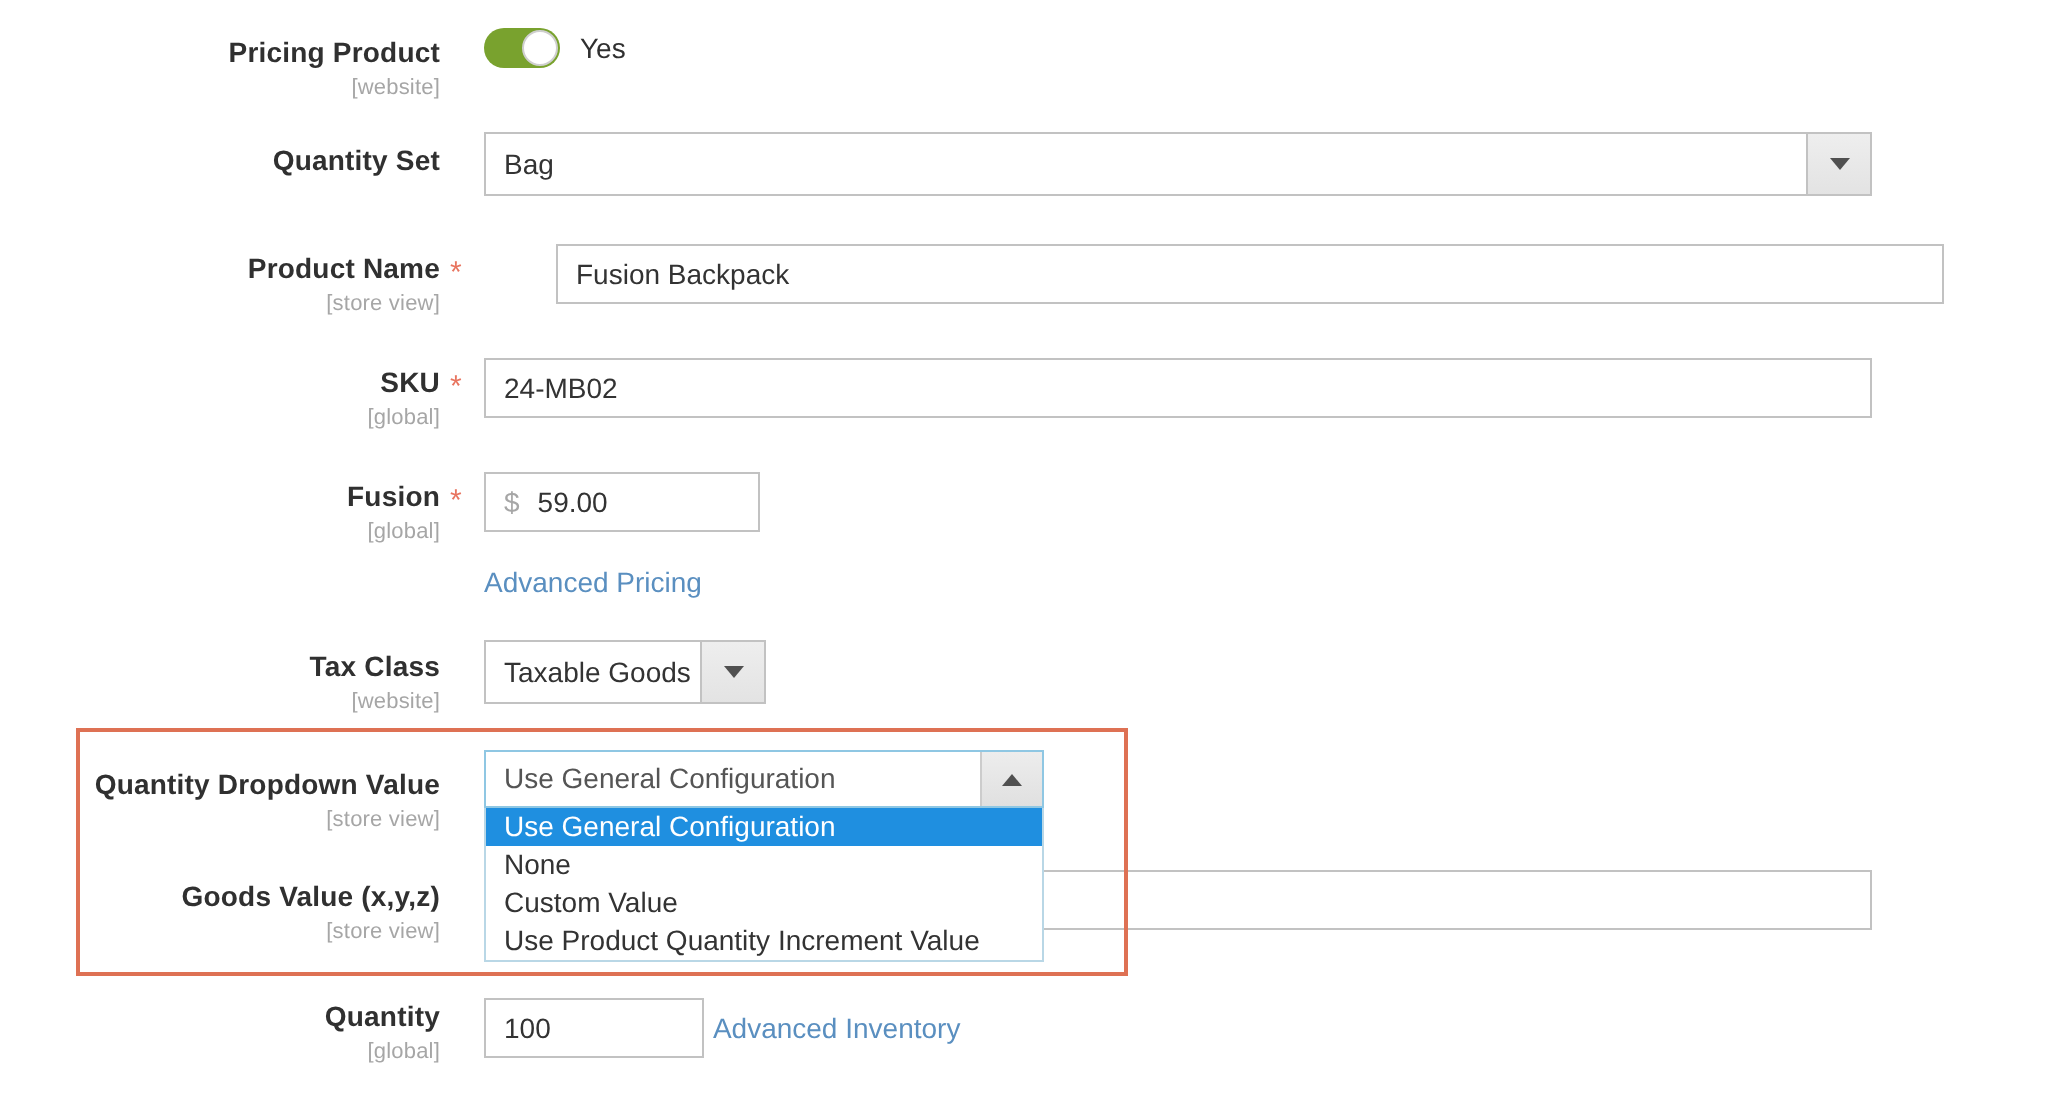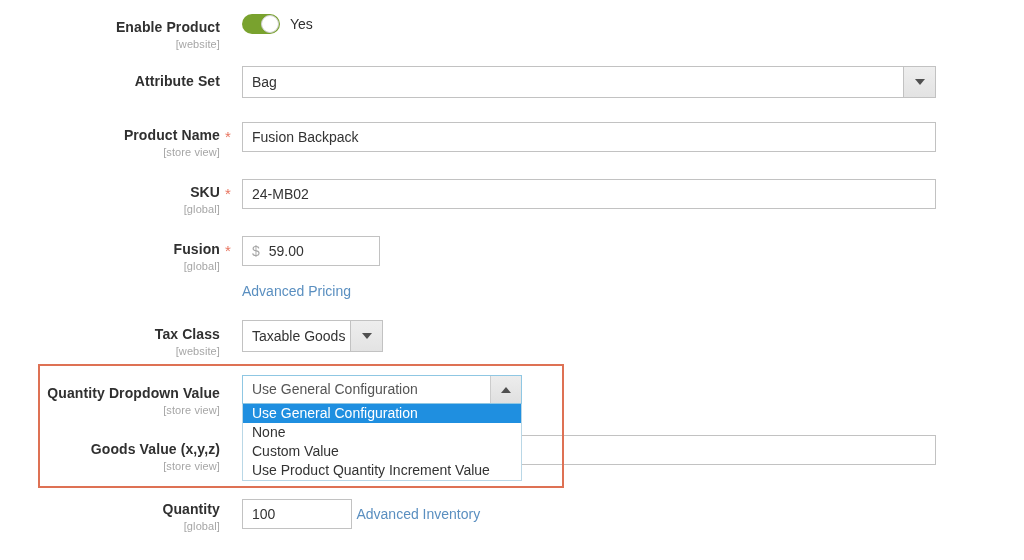--- a/index.html
+++ b/index.html
@@ -250,54 +250,54 @@
     background: transparent;
   }
 </style>
 </head>
 <body>
 
 <div id="page">
 
   <div class="row" style="top:14px;">
     <div class="label-col" style="top:4px;">
-      <span class="label-main">Enable Product</span>
+      <span class="label-main">Pricing Product</span>
       <span class="label-scope">[website]</span>
     </div>
     <div class="field-col" style="top:0;">
       <div class="toggle-wrap">
         <div class="toggle" style="background: rgb(121, 162, 46);">
           <div class="knob"></div>
         </div>
         <span class="toggle-text">Yes</span>
       </div>
     </div>
   </div>
 
   <div class="row" style="top:66px;">
     <div class="label-col" style="top:6px;">
-      <span class="label-main">Attribute Set</span>
+      <span class="label-main">Quantity Set</span>
     </div>
     <div class="field-col" style="top:0;">
       <div class="sel-wrap" style="width:694px;">
         <div class="sel-text" style="flex:1;">Bag</div>
         <div class="sel-btn">
           <span class="caret-down"></span>
         </div>
       </div>
     </div>
   </div>
 
   <div class="row" style="top:122px;">
     <div class="label-col" style="top:4px;">
       <span class="label-main">Product Name</span>
       <span class="req-star">*</span>
       <span class="label-scope">[store view]</span>
     </div>
-    <div class="field-col" style="top:0;">
+    <div class="field-col" style="top:0;margin-left:36px;">
       <input class="txt" style="width: 694px;" value="Fusion Backpack">
     </div>
   </div>
 
   <div class="row" style="top:179px;">
     <div class="label-col" style="top:4px;">
       <span class="label-main">SKU</span>
       <span class="req-star">*</span>
       <span class="label-scope">[global]</span>
     </div>

